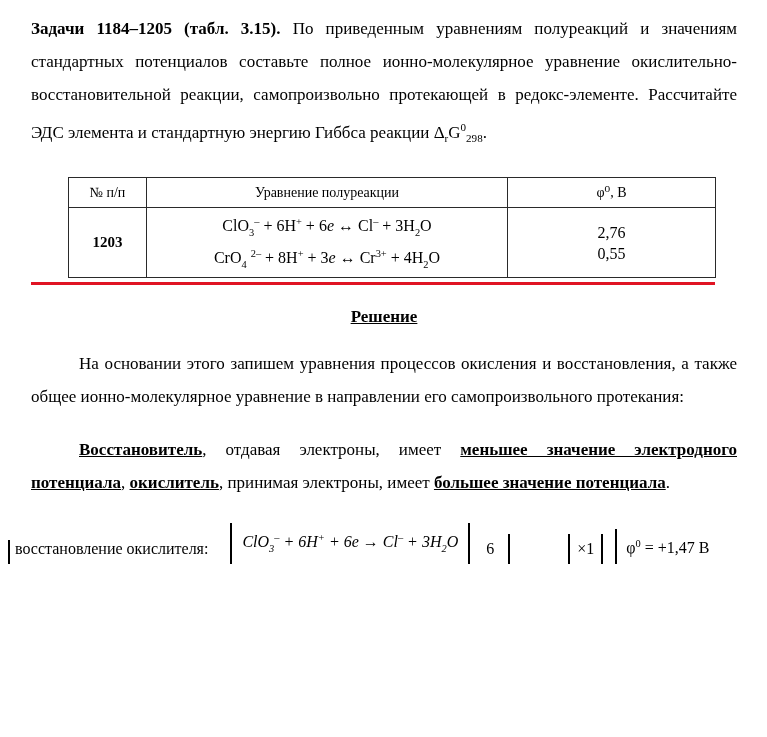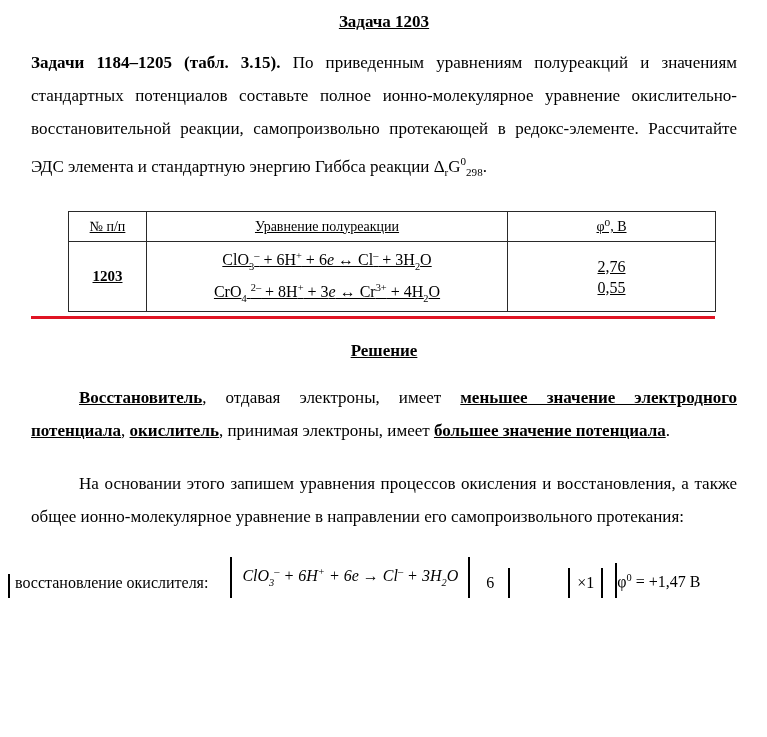--- a/index.html
+++ b/index.html
@@ -20,21 +20,20 @@
     margin:0; font-size:17px; line-height:33px; text-align:justify;
   }
   .indent { text-indent:48px; }
   .bu { font-weight:bold; text-decoration:underline; }
   sub, sup { font-size:0.65em; }
 
   .ptable {
     border-collapse:collapse;
     margin:22px 3px 0 37px;
     table-layout:fixed;
-    text-decoration:underline;
   }
   .ptable col.c1 { width:78px; }
   .ptable col.c2 { width:361px; }
   .ptable col.c3 { width:208px; }
   .ptable th, .ptable td { border:1px solid #2a2a2a; }
   .ptable th {
     font-weight:normal; font-size:14px; padding:6px 4px; text-align:center;
   }
   .ptable td { padding:3px 15px; text-align:center; vertical-align:middle; }
   td.num { font-weight:bold; font-size:15px; }
@@ -62,28 +61,27 @@
   .b-label { margin-right:22px; }
   .b-eq {
     border-left:2px solid #000; border-right:2px solid #000;
     font-style:italic; padding:0 10px;
   }
   .b-elec { border-right:2px solid #000; padding:0 14px 0 16px; }
   .b-mult {
     border-left:2px solid #000; border-right:2px solid #000;
     padding:0 7px; margin-left:58px;
   }
-  .b-pot { border-left:2px solid #000; margin-left:12px; }
+  .b-pot { border-left:2px solid #000; padding-left:9px; margin-left:12px; }
 </style>
 </head>
 <body>
 
 <div class="page">
 
-  <h1 class="title">Задача 1203</h1>
 
   <p class="para"><b>Задачи 1184–1205 (табл. 3.15).</b><span> По приведенным уравнениям полуреакций и значениям стандартных потенциалов составьте полное ионно-молекулярное уравнение окислительно-восстановительной реакции, самопроизвольно протекающей в редокс-элементе. Рассчитайте ЭДС элемента и стандартную энергию Гиббса реакции Δ</span><sub>r</sub><span>G</span><sup>0</sup><sub>298</sub><span>.</span></p>
 
   <table class="ptable">
     <colgroup>
         <col class="c1">
         <col class="c2">
         <col class="c3">
       </colgroup>
     <thead>
@@ -106,23 +104,23 @@
         </td>
       </tr>
     </tbody>
   </table>
 
   <div class="redline"></div>
 
   <h2 class="section-heading">Решение</h2>
 
 
+  <p class="para indent p-gap">На основании этого запишем уравнения процессов окисления и восстановления, а также общее ионно-молекулярное уравнение в направлении его самопроизвольного протекания:</p>
+
   <p class="para indent p-gap"><span class="bu">Восстановитель</span><span>, отдавая электроны, имеет </span><span class="bu">меньшее значение электродного потенциала</span><span>, </span><span class="bu">окислитель</span><span>, принимая электроны, имеет </span><span class="bu">большее значение потенциала</span><span>.</span></p>
-
-  <p class="para indent p-gap">На основании этого запишем уравнения процессов окисления и восстановления, а также общее ионно-молекулярное уравнение в направлении его самопроизвольного протекания:</p>
 
   <div class="brow">
     <span class="b-edge"></span>
     <span class="b-label">восстановление окислителя:</span>
     <span class="b-eq"><span>ClO</span><sub>3</sub><sup>–</sup><span> + 6H</span><sup>+</sup><span> + 6</span><i>e</i><span> → Cl</span><sup>–</sup><span> + 3H</span><sub>2</sub><span>O</span></span>
     <span class="b-elec">6</span>
     <span class="b-mult">×1</span>
     <span class="b-pot"><span>φ</span><sup>0</sup><span> = +1,47 В</span></span>
   </div>
 

